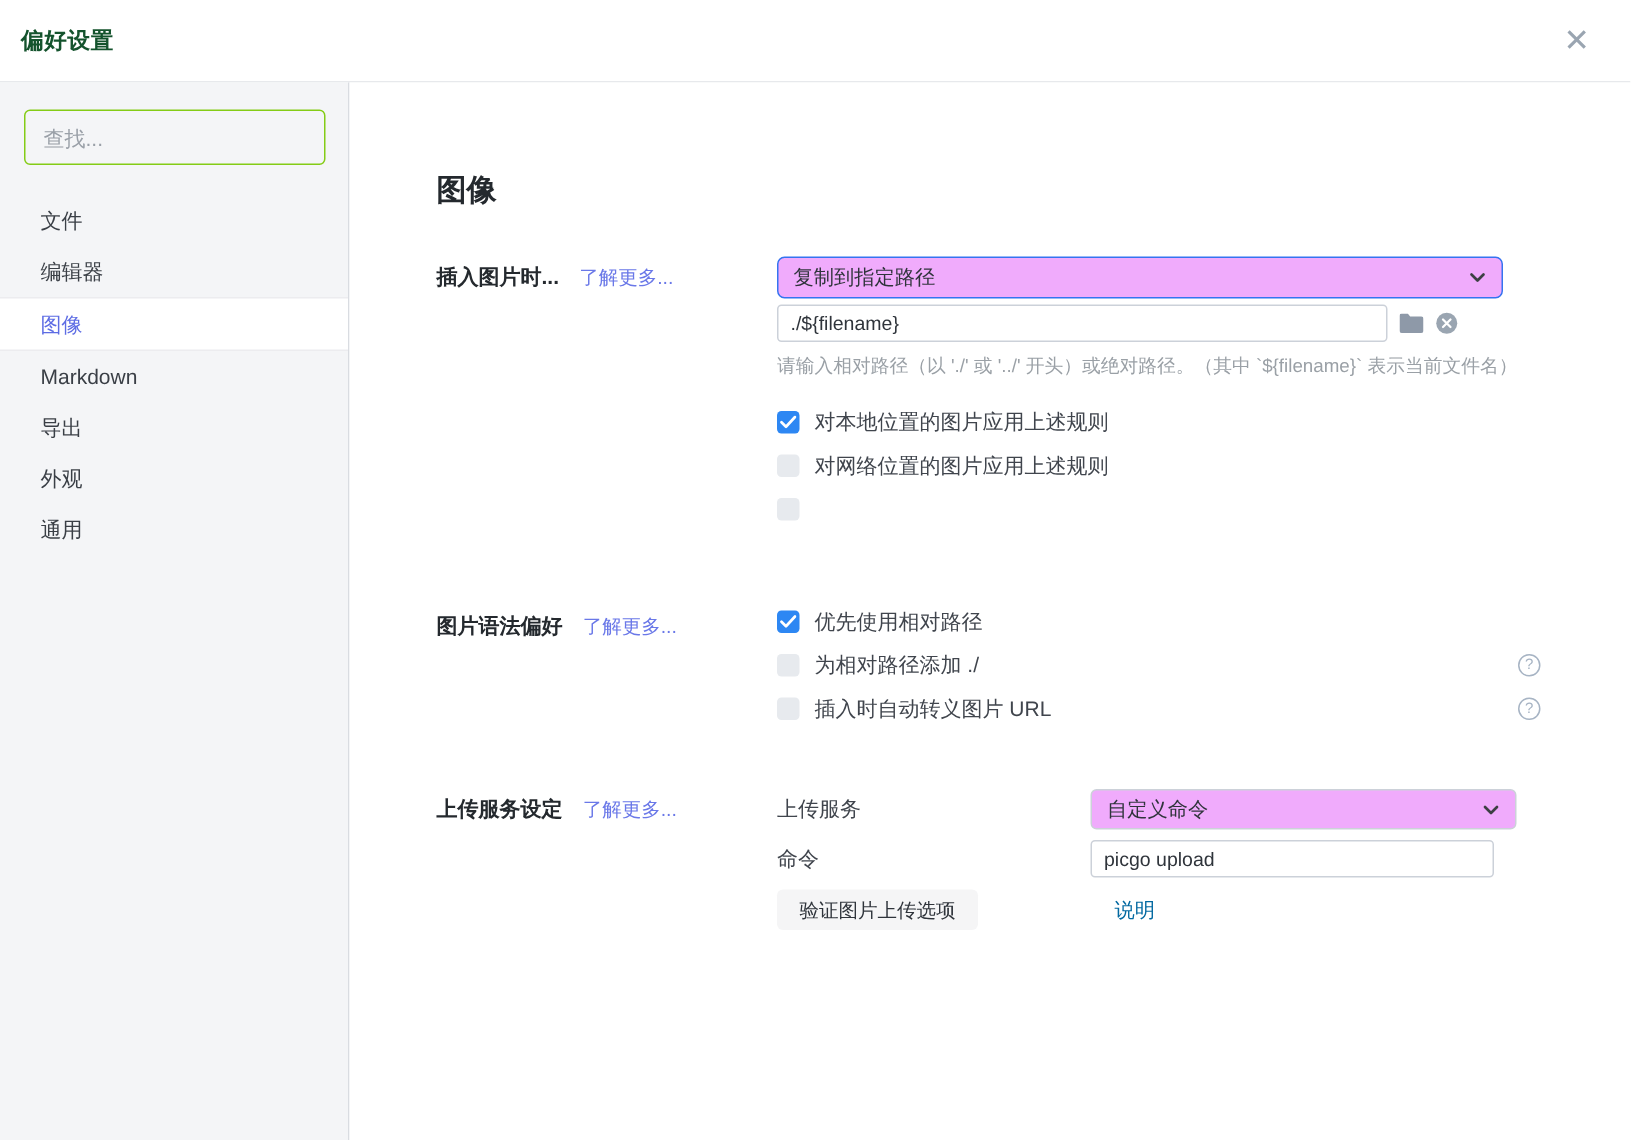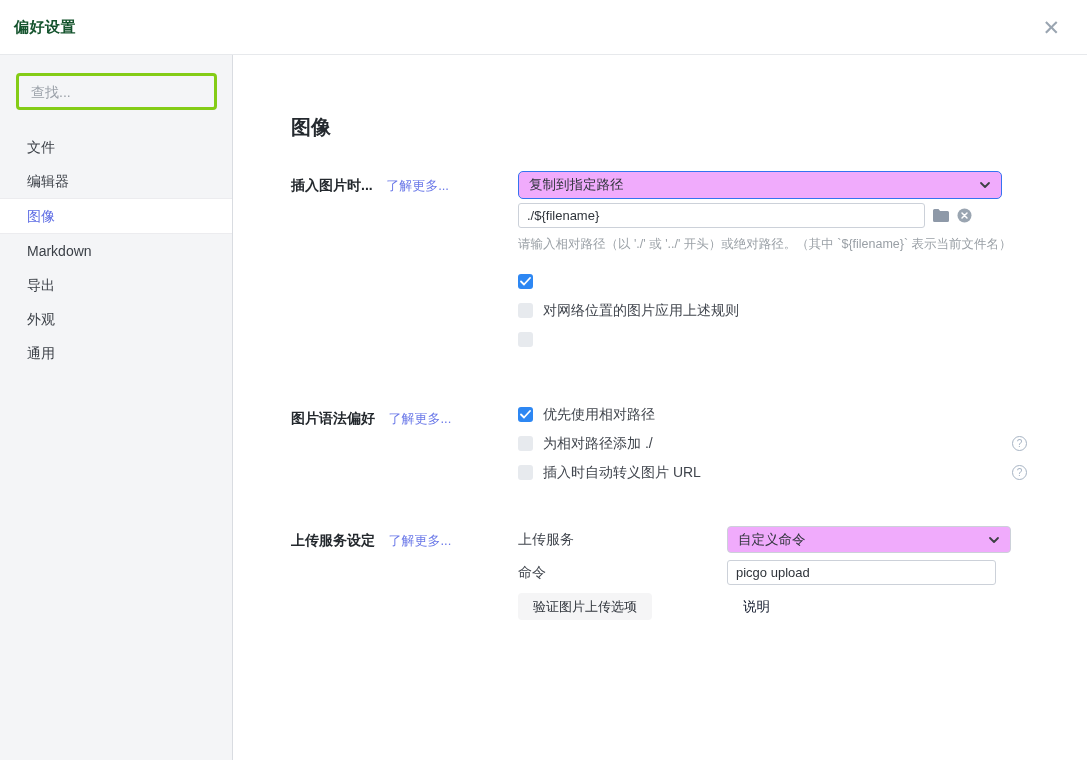--- a/index.html
+++ b/index.html
@@ -17,21 +17,21 @@
   .close { margin-left:auto; color:#9aa5b1; font-size:21px; line-height:1;
     cursor:pointer; user-select:none; }
 
   
   .body { flex:1; display:flex; min-height:0; }
 
   
   .sidebar { width:233px; flex:0 0 233px; background:#f4f5f7;
     border-right:1px solid #d9dce1; padding-top:18px; }
   .search { display:block; width:201px; height:37px; margin:0 16px;
-    border:3px solid #84cc16; border-radius:4px; background:transparent;
+    border:1px solid #84cc16; border-radius:4px; background:transparent;
     padding:0 12px; font-size:14px; color:#3c424a; outline:none;
     font-family:"Liberation Sans","DejaVu Sans",sans-serif; }
   .search::placeholder { color:#9aa0a8; }
   .nav { margin-top:20px; }
   .nav-item { height:34px; line-height:34px; padding-left:27px; font-size:14px;
     color:#3a3f46; cursor:pointer; }
   .nav-item.selected { background:#fff; color:#5d6ce4;
     border-top:1px solid #ececef; border-bottom:1px solid #ececef; height:36px; line-height:34px; }
 
   
@@ -78,21 +78,21 @@
   
   .field-row { display:flex; align-items:center; }
   .field-row + .field-row { margin-top:7px; }
   .field-label { width:209px; flex:0 0 209px; font-size:14px; color:#40454d; }
   .svc-select { width:284px; }
   .cmd-input { width:269px; }
   .btn-row { margin-top:8px; display:flex; align-items:center; }
   .btn { height:27px; padding:0 15px; background:#f5f5f6; border:none; border-radius:4px;
     font-size:13px; color:#2f343b; cursor:pointer;
     font-family:"Liberation Sans","DejaVu Sans",sans-serif; }
-  .desc-link { font-size:13.5px; color:#0f172a; cursor:pointer; text-decoration:none; margin-left:91px; }
+  .desc-link { font-size:13.5px; color:#0369a1; cursor:pointer; text-decoration:none; margin-left:91px; }
 </style>
 </head>
 <body>
 
 <div class="dialog">
 
   <div class="header">
     <span class="title">偏好设置</span>
     <span class="close">✕</span>
   </div>
@@ -144,20 +144,21 @@
           </div>
           <div class="hint">请输入相对路径（以 './' 或 '../' 开头）或绝对路径。（其中 `${filename}` 表示当前文件名）</div>
 
           <div class="cb-group">
             <div class="cb-row">
               <span class="cb checked">
                 <svg width="11" height="9" viewBox="0 0 11 9">
                     <path d="M1 4.5l3 3L10 1" fill="none" stroke="#fff" stroke-width="1.8" stroke-linecap="round" stroke-linejoin="round"></path>
                   </svg>
               </span>
+              <span class="cb-label">对本地位置的图片应用上述规则</span>
             </div>
             <div class="cb-row">
               <span class="cb"></span>
               <span class="cb-label">对网络位置的图片应用上述规则</span>
             </div>
             <div class="cb-row">
               <span class="cb"></span>
             </div>
           </div>
         </div>

